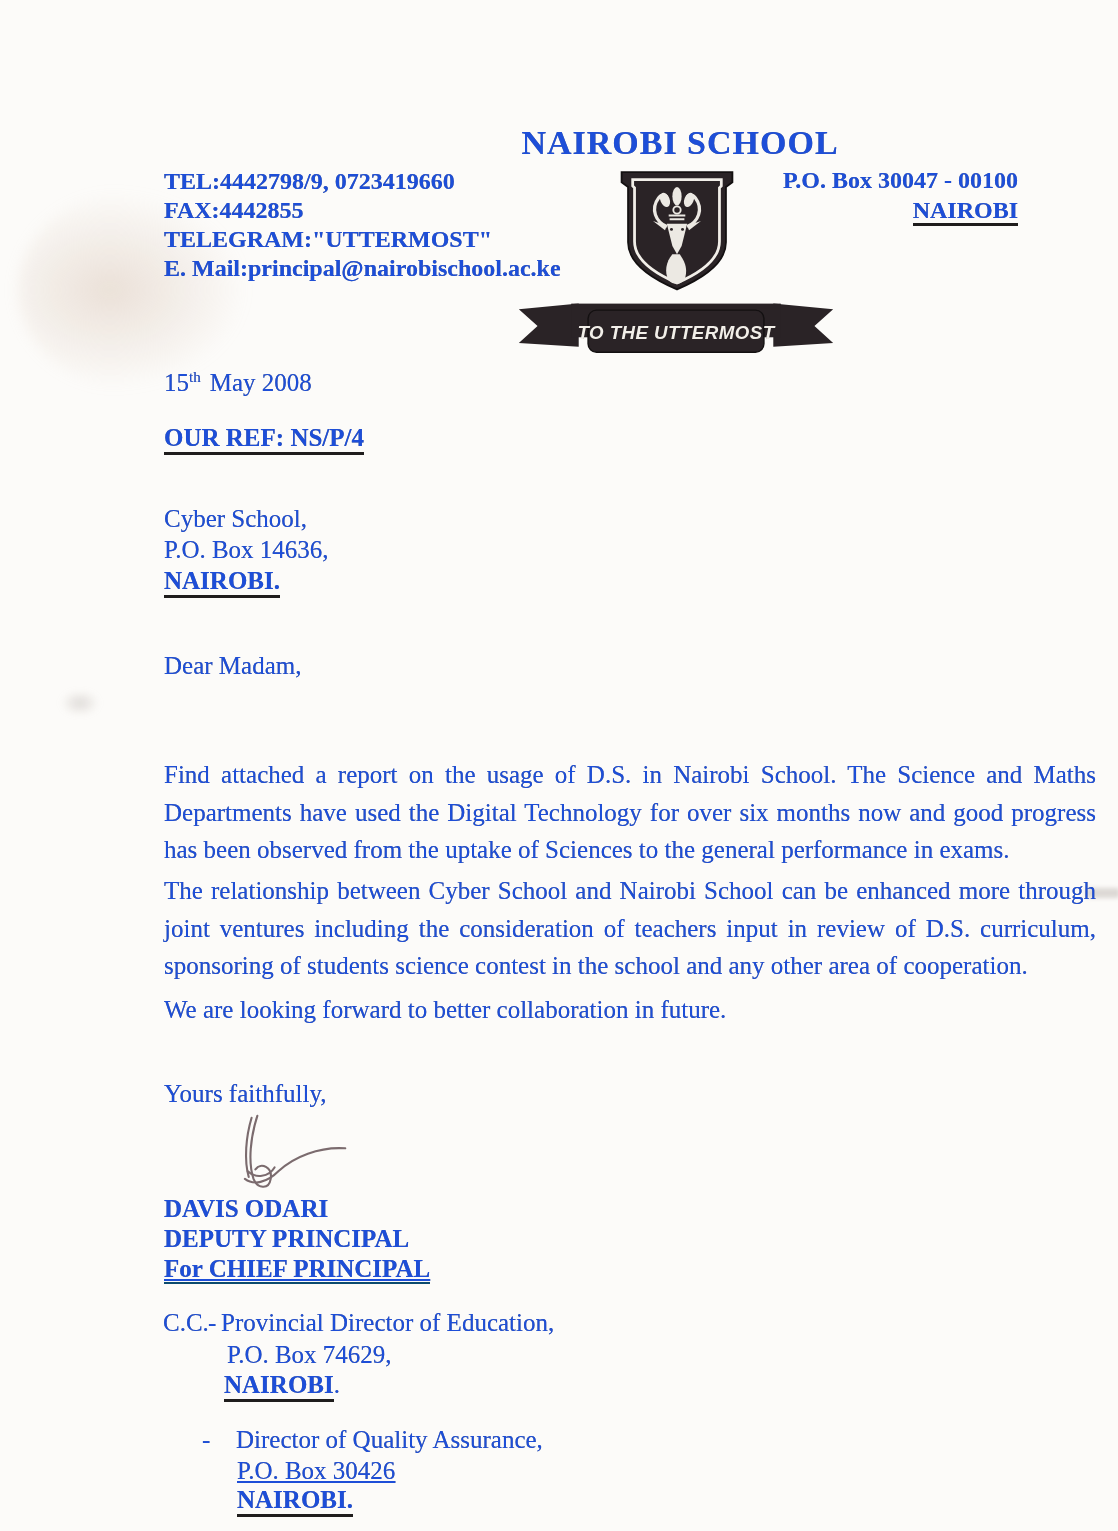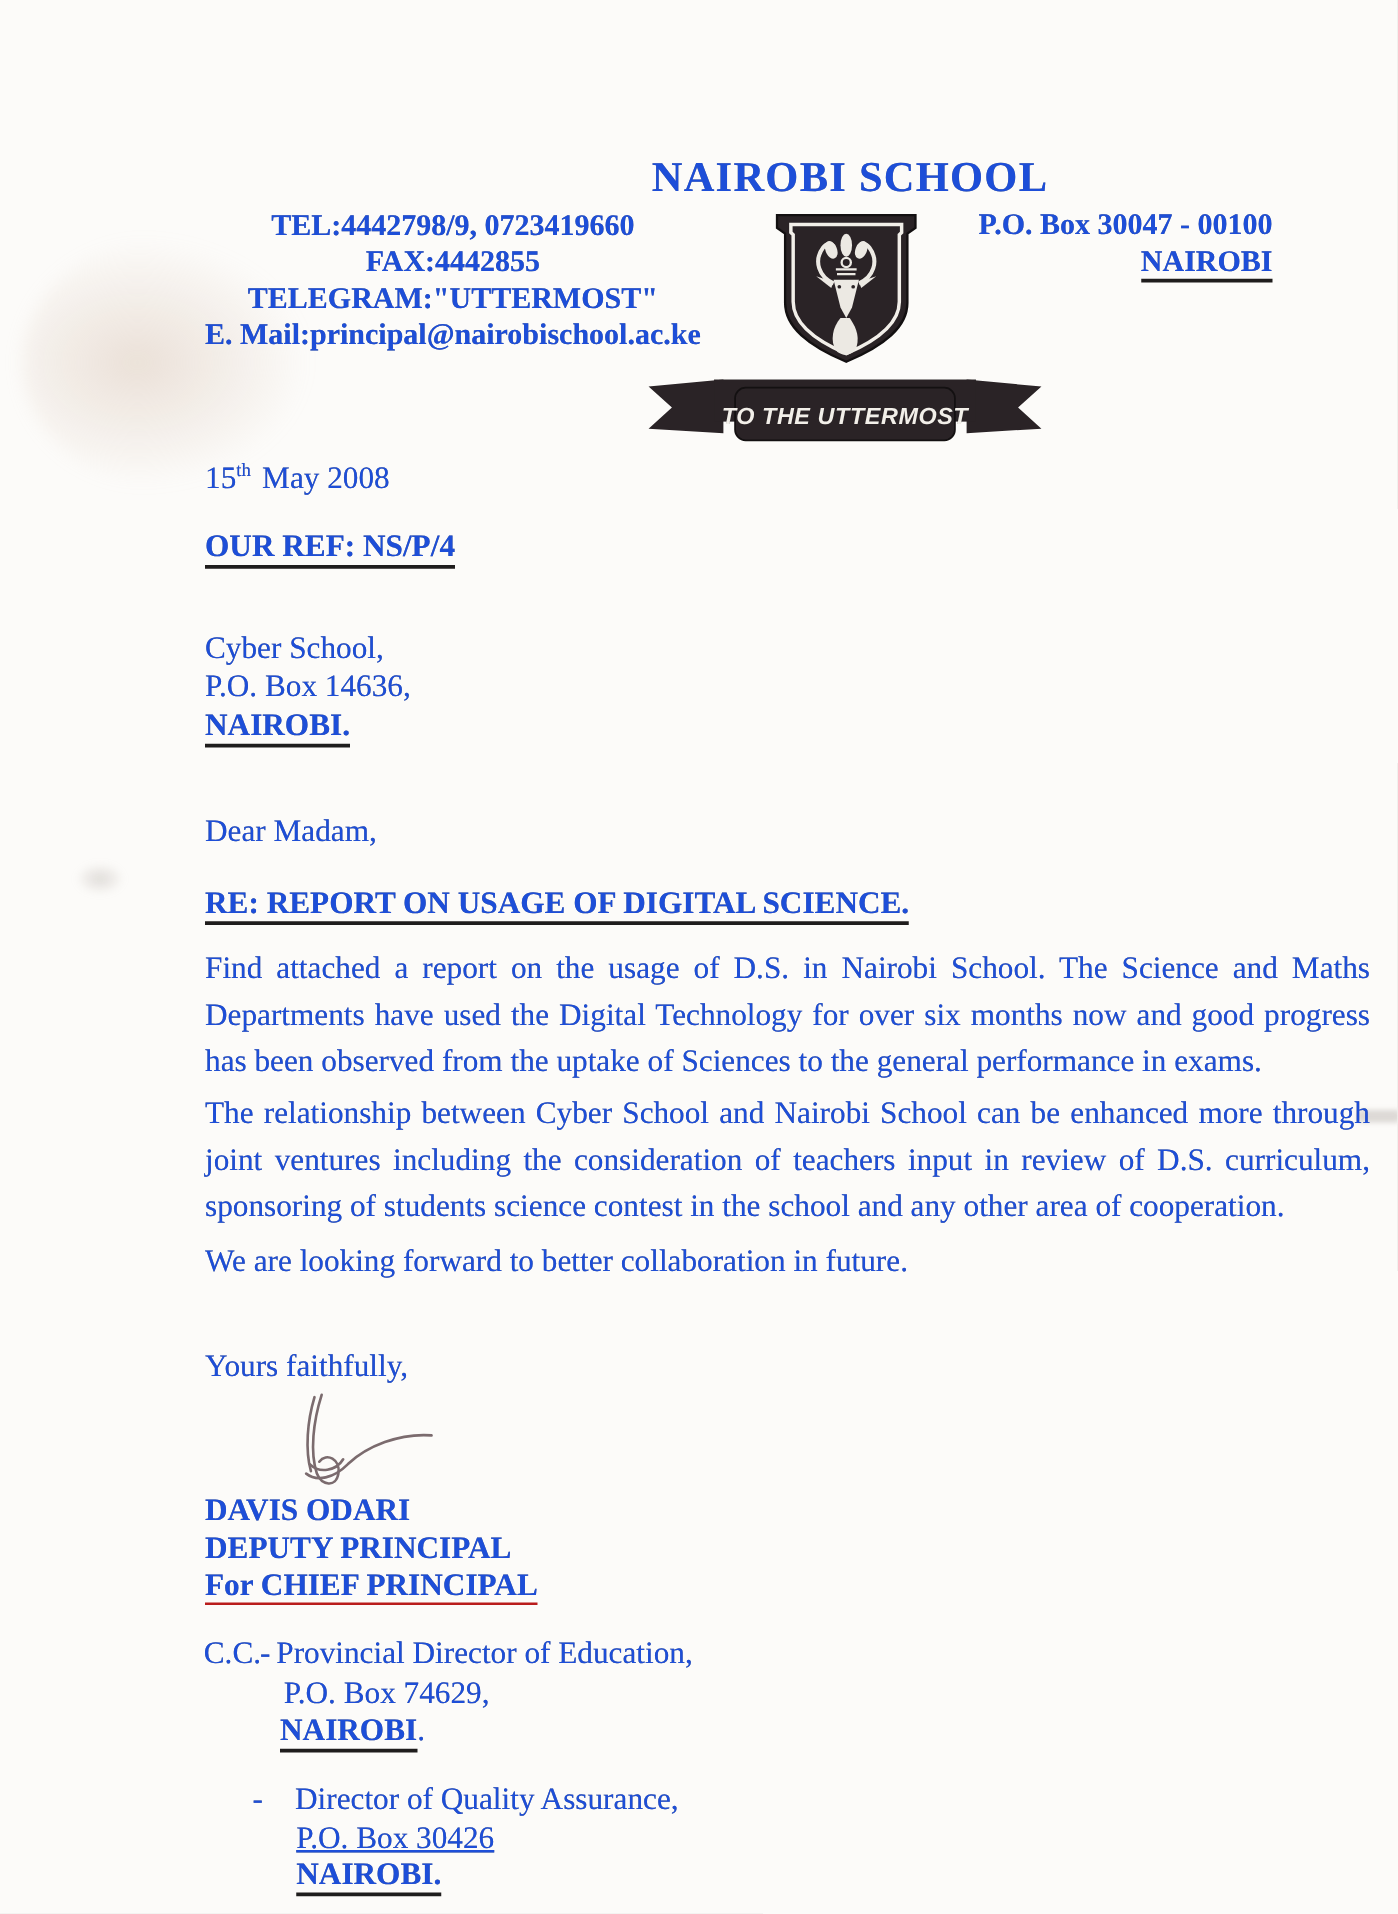--- a/index.html
+++ b/index.html
@@ -22,29 +22,29 @@
   .smudge-2{left:60px;top:690px;width:40px;height:26px;
     background:radial-gradient(ellipse, rgba(160,150,142,.30), rgba(160,150,142,0) 70%);
     filter:blur(3px);}
   .smudge-3{left:1086px;top:888px;width:34px;height:10px;border-radius:3px;
     background:rgba(150,140,134,.30);filter:blur(2px);}
   
   .title{
     left:230px;top:124px;width:900px;
     text-align:center;font-size:34px;font-weight:bold;letter-spacing:1px;
   }
-  .contact{left:164px;top:167px;font-size:24px;font-weight:bold;line-height:29px;text-align:center;}
+  .contact{left:164px;top:167px;font-size:24px;font-weight:bold;line-height:29px;}
   .addr{right:100px;top:165px;text-align:right;font-size:24px;font-weight:bold;line-height:30px;}
   .addr .city{border-bottom:3px solid #1f1d1d;padding-bottom:0px;}
   .crest{left:617px;top:166px;}
   .ribbon{left:508px;top:298px;}
   
   .line{font-size:25px;line-height:31px;}
   .bold{font-weight:bold;}
-  .ul2{border-bottom:2px solid #b91c1c;}
+  .ul2{border-bottom:2px solid #0c4a6e;text-decoration:underline;}
   .ul3{border-bottom:3px solid #1f1d1d;padding-bottom:1px;}
   .date-line{left:164px;top:362px;text-align:right;}
   .date-line sup{font-size:15px;vertical-align:9px;}
   .date-rest{margin-left:9px;}
   .ref-line{left:164px;top:422px;}
   .recipient{left:164px;top:503px;line-height:31px;}
   .salutation{left:164px;top:650px;}
   .subject{left:164px;top:707px;}
   .para{left:164px;width:932px;font-size:25px;line-height:37.5px;text-align:justify;}
   .para-1{top:756px;}
@@ -133,23 +133,20 @@
   </div>
 
   <div class="abs line recipient">
     <div>Cyber School,</div>
     <div>P.O. Box 14636,</div>
     <div><span class="bold ul3">NAIROBI.</span></div>
   </div>
 
   <div class="abs line salutation">Dear Madam,</div>
 
-  <div class="abs line subject">
-    <span class="bold ul3">RE: REPORT ON USAGE OF DIGITAL SCIENCE.</span>
-  </div>
 
   <div class="abs para para-2">The relationship between Cyber School and Nairobi School can be enhanced more through joint ventures including the consideration of teachers input in review of D.S. curriculum, sponsoring of students science contest in the school and any other area of cooperation.</div>
   <div class="abs para para-1">Find attached a report on the usage of D.S. in Nairobi School.  The Science and Maths Departments have used the Digital Technology for over six months now and good progress has been observed from the uptake of Sciences to the general performance in exams.</div>
   <div class="abs para para-3">We are looking forward to better collaboration in future.</div>
 
   <div class="abs line closing">Yours faithfully,</div>
 
   <div class="abs signature">
     <svg width="140" height="86" viewBox="0 0 140 90">
       <g fill="none" stroke="#7b6b6e" stroke-width="2.2" stroke-linecap="round">

